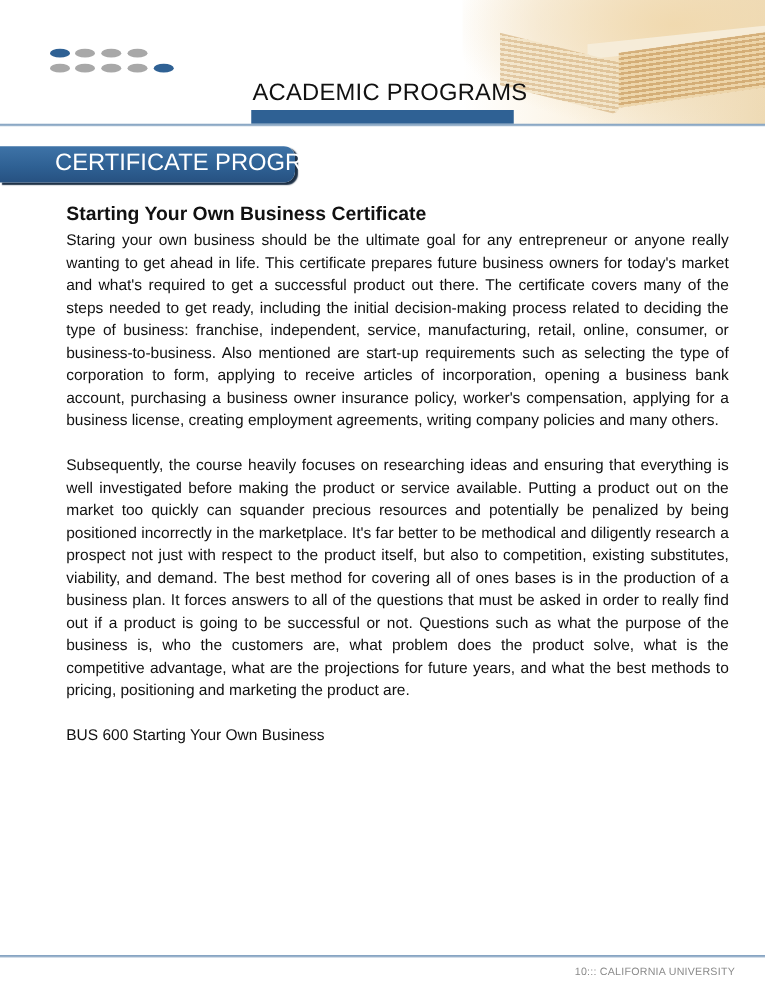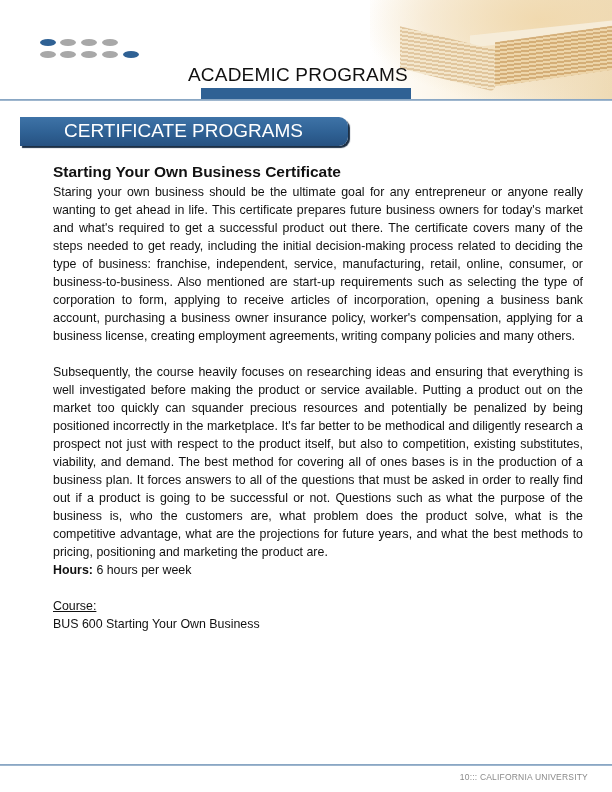--- a/index.html
+++ b/index.html
@@ -26,36 +26,35 @@
     transform: skewY(-8deg); opacity: 0.85;
   }
   .book-top {
     position: absolute; left: 470px; top: 28px; width: 142px; height: 12px;
     background: #f6eddc; transform: skewY(-6deg); opacity: 0.9;
   }
   .logo-dots { position: absolute; left: 40px; top: 39px; width: 100px; height: 22px; }
   .dot { position: absolute; width: 16px; height: 7px; border-radius: 50%; background: #a8a8a8; }
   .dot.blue { background: #2f6194; }
   .academic-title {
-    position: absolute; left: 188px; top: 64px; font-size: 19px; letter-spacing: 0.2px;
+    position: absolute; left: 202px; top: 64px; font-size: 19px; letter-spacing: 0.2px;
     color: #111; white-space: nowrap;
   }
   .academic-underbar {
     position: absolute; left: 201px; top: 88px; width: 210px; height: 11px; background: #2f6194;
   }
   .header-rule {
     position: absolute; left: 0; top: 99px; width: 612px; height: 2px;
     background: linear-gradient(180deg, #7f9fbf, #a9bed3);
   }
   .section-tab {
-    position: absolute; left: 0; top: 117px; width: 328px; height: 29px;
+    position: absolute; left: 0; top: 117px; width: 236px; height: 29px;
     background: linear-gradient(180deg, #3e73a7 0%, #2f6194 55%, #265181 100%);
     border-radius: 0 9px 9px 0;
     box-shadow: 2px 2px 1px #1c2f45;
-    margin-left: 20px;
   }
   .section-tab span {
     position: absolute; left: 44px; top: 3px; color: #ffffff; font-size: 19px; white-space: nowrap;
   }
   .content { position: absolute; left: 53px; top: 162px; width: 530px; font-size: 12.4px; line-height: 18px; }
   .doc-title { font-weight: bold; font-size: 15.5px; line-height: 20px; margin: 0 0 1px 0; }
   .para { text-align: justify; margin: 0; }
   .gap { height: 18px; }
   .label-bold { font-weight: bold; }
   .uline { text-decoration: underline; }
@@ -93,23 +92,19 @@
 
 <div class="section-tab">
   <span>CERTIFICATE PROGRAMS</span>
 </div>
 
 <div class="content">
   <div class="doc-title">Starting Your Own Business Certificate</div>
   <p class="para">Staring your own business should be the ultimate goal for any entrepreneur or anyone really wanting to get ahead in life.  This certificate prepares future business owners for today's market and what's required to get a successful product out there.  The certificate covers many of the steps needed to get ready, including the initial decision-making process related to deciding the type of business: franchise, independent, service, manufacturing, retail, online, consumer, or business-to-business.  Also mentioned are start-up requirements such as selecting the type of corporation to form, applying to receive articles of incorporation, opening a business bank account, purchasing a business owner insurance policy, worker's compensation, applying for a business license, creating employment agreements, writing company policies and many others.</p>
   <div class="gap"></div>
   <p class="para">Subsequently, the course heavily focuses on researching ideas and ensuring that everything is well investigated before making the product or service available.  Putting a product out on the market too quickly can squander precious resources and potentially be penalized by being positioned incorrectly in the marketplace.  It's far better to be methodical and diligently research a prospect not just with respect to the product itself, but also to competition, existing substitutes, viability, and demand.  The best method for covering all of ones bases is in the production of a business plan.  It forces answers to all of the questions that must be asked in order to really find out if a product is going to be successful or not.  Questions such as what the purpose of the business is, who the customers are, what problem does the product solve, what is the competitive advantage, what are the projections for future years, and what the best methods to pricing, positioning and marketing the product are.</p>
-  <div>
-    <span class="label-bold">Hours:</span><span> 6 hours per week</span>
-  </div>
   <div class="gap"></div>
-  <div class="uline">Course:</div>
   <div>BUS 600 Starting Your Own Business</div>
   <div class="gap"></div>
 </div>
 
 <div class="footer-rule"></div>
 <div class="footer-text">10::: CALIFORNIA UNIVERSITY</div>
 
 </body></html>

